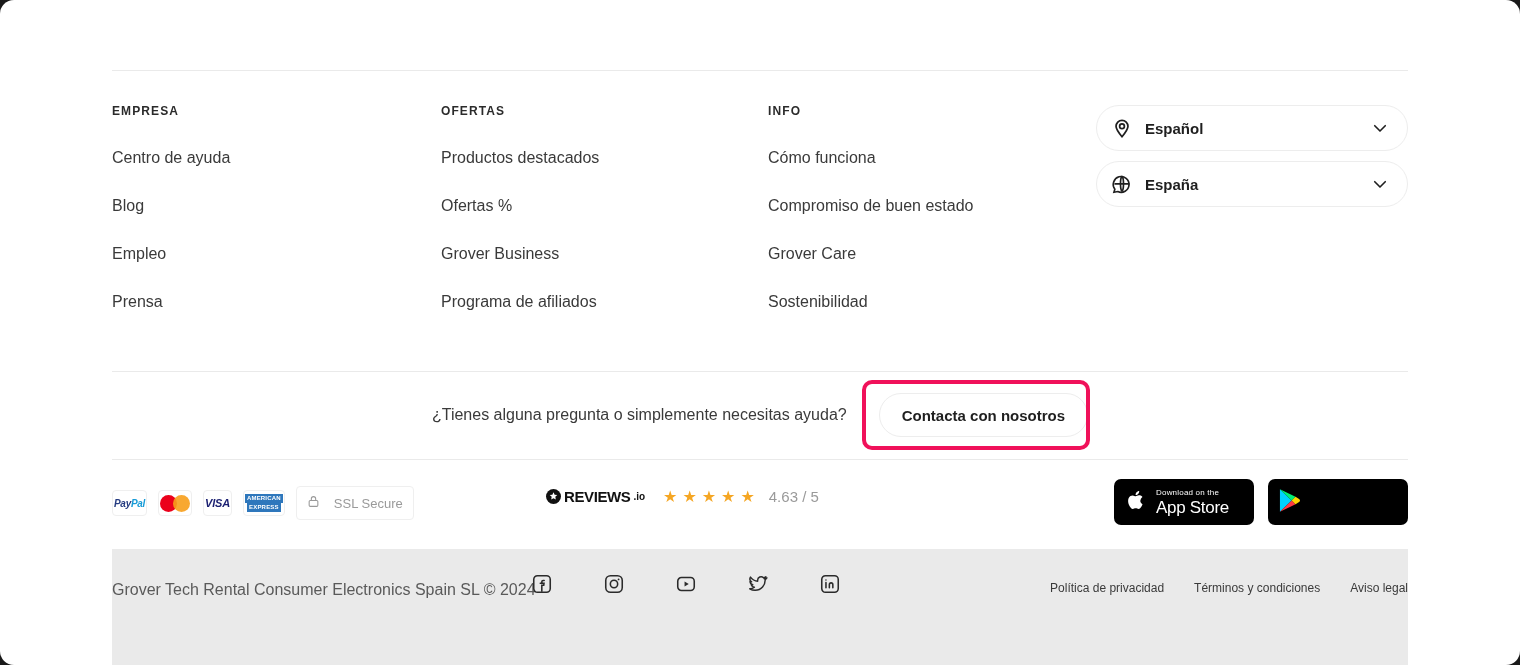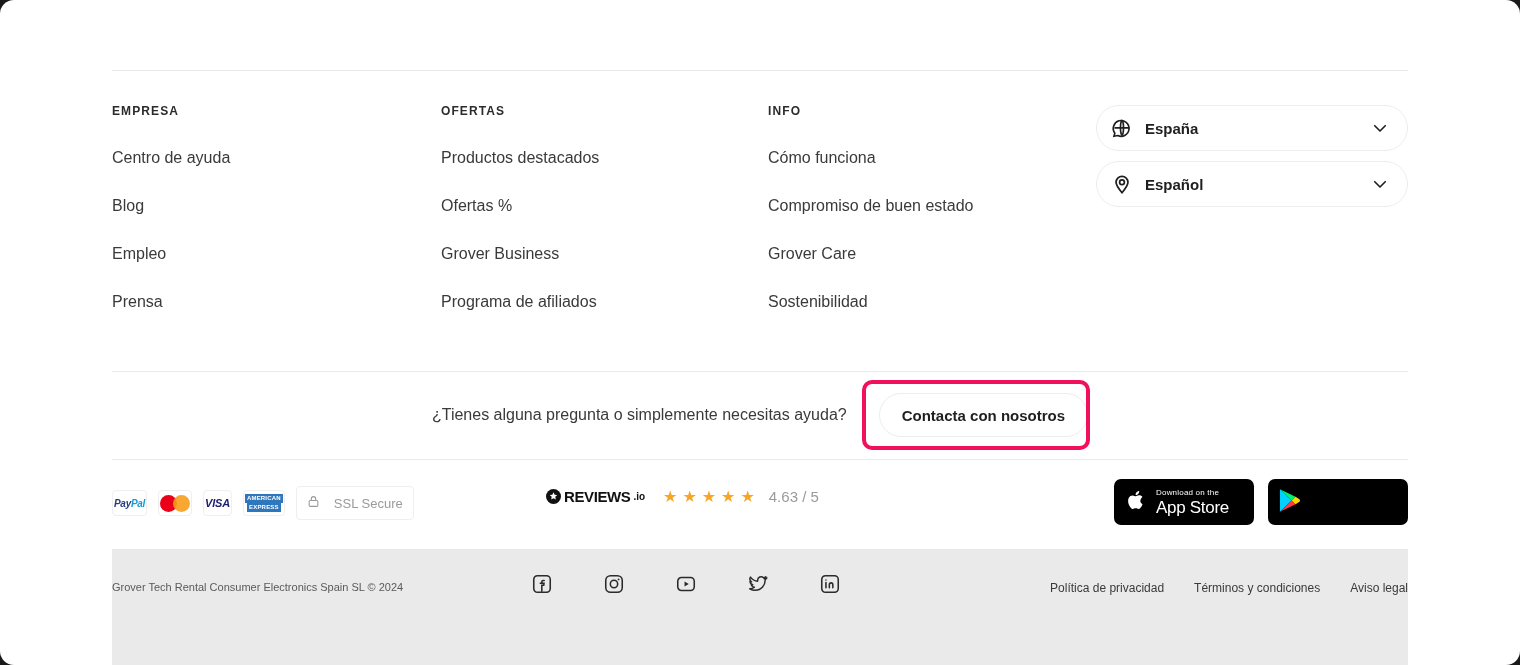--- a/index.html
+++ b/index.html
@@ -116,21 +116,21 @@
     background: #000; border-radius: 7px; height: 46px; width: 140px;
     display: flex; align-items: center; gap: 8px; padding: 0 10px; cursor: pointer;
   }
   .store .txt { display: flex; flex-direction: column; justify-content: center; color: #fff; }
   .store .t1 { font-size: 8px; line-height: 10px; letter-spacing: .2px; }
   .store .t2 { font-size: 17px; line-height: 19px; font-weight: 500; letter-spacing: -0.3px; }
   .store.gp .t1 { font-size: 9px; letter-spacing: 1px; }
 
   
   .bottom { position: absolute; top: 549px; left: 0; width: 1296px; height: 116px; }
-  .copyright { position: absolute; left: 0; top: 32px; font-size: 11px; color: #5A5A5A; }
+  .copyright { position: absolute; left: 0; top: 32px; font-size: 16px; color: #5A5A5A; }
   .socials { position: absolute; left: 419px; top: 24px; display: flex; gap: 50px; }
   .soc { width: 22px; height: 22px; cursor: pointer; }
   .legal { position: absolute; right: 0; top: 32px; display: flex; gap: 30px; }
   .legal a { font-size: 12px; color: #3A3A3A; text-decoration: none; cursor: pointer; white-space: nowrap; }
 </style>
 </head>
 <body>
 
 <div class="page">
   <div class="wrap">
@@ -161,41 +161,41 @@
         <a class="col-link">Compromiso de buen estado</a>
         <a class="col-link">Grover Care</a>
         <a class="col-link">Sostenibilidad</a>
       </div>
     </div>
 
     <div class="selects">
 
       <div class="select">
         <span class="ic">
+          <svg viewBox="0 0 24 24" width="22" height="22" fill="none" stroke="#1F1F1F" stroke-width="1.9">
+            <path d="M12 21.5c4.2-5 6.5-8.2 6.5-11.4A6.5 6.5 0 0 0 5.5 10.1c0 3.2 2.3 6.4 6.5 11.4Z"></path>
+            <circle cx="12" cy="10" r="2.6"></circle>
+          </svg>
+        </span>
+        <span class="lbl">Español</span>
+        <span class="chev">
+          <svg viewBox="0 0 24 24" width="18" height="18" fill="none" stroke="#1F1F1F" stroke-width="2.2" stroke-linecap="round" stroke-linejoin="round">
+            <path d="M5 9l7 7 7-7"></path>
+          </svg>
+        </span>
+      </div>
+
+      <div class="select">
+        <span class="ic">
           <svg viewBox="0 0 24 24" width="22" height="22" fill="none" stroke="#1F1F1F" stroke-width="1.8">
             <path d="M4.2 17.6A8.6 8.6 0 1 1 7.4 20.2L3.2 21l1-3.4Z"></path>
             <path d="M3.9 11.9h16.2M12 3.4c2.2 2.5 2.2 14.3 0 16.8M12 3.4c-2.2 2.5-2.2 14.3 0 16.8"></path>
           </svg>
         </span>
         <span class="lbl">España</span>
-        <span class="chev">
-          <svg viewBox="0 0 24 24" width="18" height="18" fill="none" stroke="#1F1F1F" stroke-width="2.2" stroke-linecap="round" stroke-linejoin="round">
-            <path d="M5 9l7 7 7-7"></path>
-          </svg>
-        </span>
-      </div>
-
-      <div class="select">
-        <span class="ic">
-          <svg viewBox="0 0 24 24" width="22" height="22" fill="none" stroke="#1F1F1F" stroke-width="1.9">
-            <path d="M12 21.5c4.2-5 6.5-8.2 6.5-11.4A6.5 6.5 0 0 0 5.5 10.1c0 3.2 2.3 6.4 6.5 11.4Z"></path>
-            <circle cx="12" cy="10" r="2.6"></circle>
-          </svg>
-        </span>
-        <span class="lbl">Español</span>
         <span class="chev">
           <svg viewBox="0 0 24 24" width="18" height="18" fill="none" stroke="#1F1F1F" stroke-width="2.2" stroke-linecap="round" stroke-linejoin="round">
             <path d="M5 9l7 7 7-7"></path>
           </svg>
         </span>
       </div>
     </div>
 
     <div class="hr mid"></div>
 

